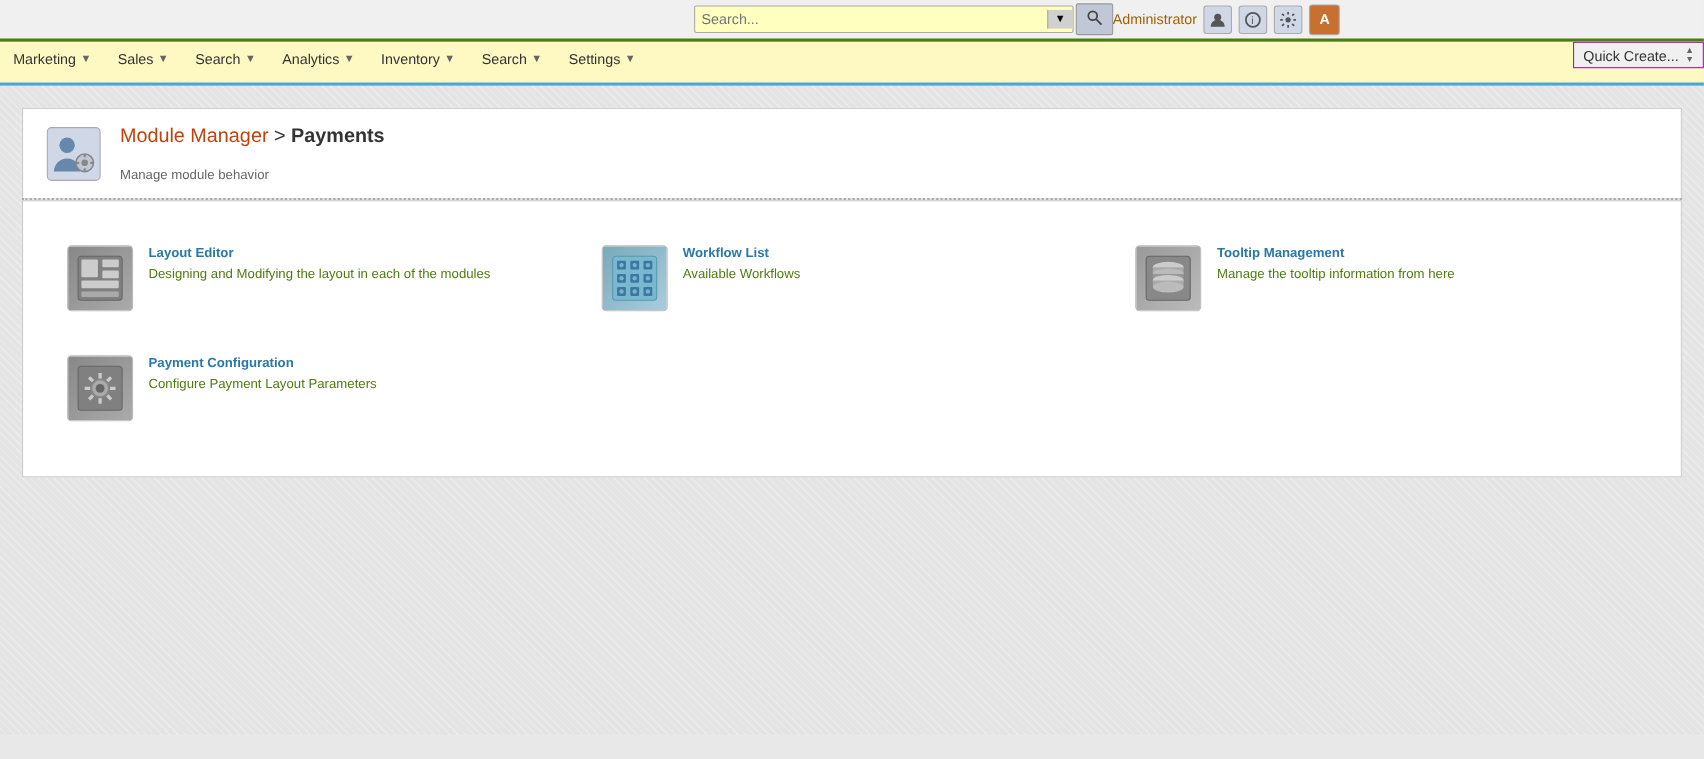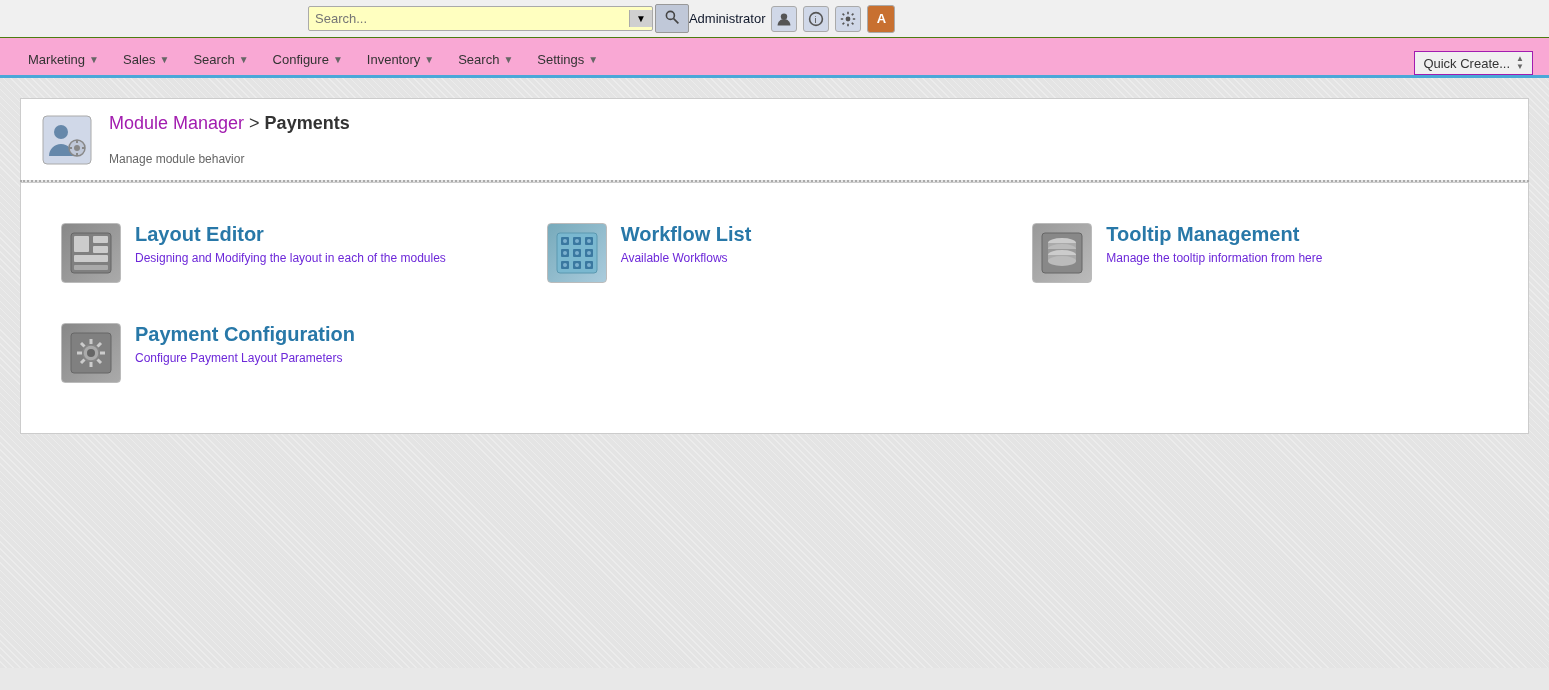--- a/index.html
+++ b/index.html
@@ -7,24 +7,24 @@
       font-family: Arial, Helvetica, sans-serif;
       font-size: 13px;
       background: #e8e8e8;
       color: #333;
       min-height: 690px;
     }
 
     
     .top-bar {
       background: #f0f0f0;
-      border-bottom: 1px solid #4d7c0f;
-      display: flex;
-      align-items: center;
-      justify-content: flex-start;
+      border-bottom: 3px solid #4d7c0f;
+      display: flex;
+      align-items: center;
+      justify-content: center;
       padding: 4px 8px;
       height: 38px;
     }
     .search-area {
       display: flex;
       align-items: center;
       margin-left: 300px;
     }
     .search-input-wrapper {
       display: flex;
@@ -63,42 +63,42 @@
       height: 16px;
     }
 
     .top-right {
       display: flex;
       align-items: center;
       gap: 6px;
     }
     .admin-label {
       font-size: 13px;
-      color: #0f172a;
+      color: #a16207;
     }
     .top-icon-btn {
       background: #d0d8e8;
       border: 1px solid #aaa;
       border-radius: 3px;
       width: 26px;
       height: 26px;
       display: flex;
       align-items: center;
       justify-content: center;
       cursor: pointer;
       font-size: 14px;
     }
 
     
     .nav-bar {
-      background: #f9a8d4;
+      background: #fef9c3;
       border-bottom: 3px solid #4aa8d8;
       display: flex;
-      align-items: flex-end;
-      padding: 0 16px;
+      align-items: flex-start;
+      padding: 0 0;
       height: 40px;
     }
     .nav-item {
       display: flex;
       align-items: center;
       padding: 8px 12px;
       cursor: pointer;
       font-size: 13px;
       color: #333;
       white-space: nowrap;
@@ -158,21 +158,21 @@
       width: 52px;
       height: 52px;
       flex-shrink: 0;
     }
     .page-header-text h1 {
       font-size: 18px;
       font-weight: normal;
       color: #333;
     }
     .page-header-text h1 .module-manager-link {
-      color: #a21caf;
+      color: #c2410c;
       cursor: pointer;
     }
     .page-header-text p {
       font-size: 12px;
       color: #666;
       margin-top: 18px;
     }
     .dotted-divider {
       border: none;
       border-top: 2px dotted #aaa;
@@ -205,28 +205,28 @@
       flex-shrink: 0;
       border: 1px solid #bbb;
       border-radius: 4px;
       background: #d0d8e0;
       display: flex;
       align-items: center;
       justify-content: center;
       overflow: hidden;
     }
     .module-item-text h3 {
-      font-size: 20px;
+      font-size: 12px;
       color: #2878a8;
       cursor: pointer;
       margin-bottom: 4px;
     }
     .module-item-text p {
       font-size: 12px;
-      color: #6d28d9;
+      color: #4d7c0f;
       line-height: 1.4;
     }
 
     
     .icon-layout {
       background: linear-gradient(135deg, #888 0%, #aaa 100%);
     }
     .icon-tooltip {
       background: linear-gradient(135deg, #999 0%, #bbb 100%);
     }
@@ -286,21 +286,21 @@
   </a>
   <a class="nav-item">
     <span>Sales</span>
     <span class="chevron">▼</span>
   </a>
   <a class="nav-item">
     <span>Search</span>
     <span class="chevron">▼</span>
   </a>
   <a class="nav-item">
-    <span>Configure</span>
+    <span>Analytics</span>
     <span class="chevron">▼</span>
   </a>
   <a class="nav-item">
     <span>Inventory</span>
     <span class="chevron">▼</span>
   </a>
   <a class="nav-item">
     <span>Search</span>
     <span class="chevron">▼</span>
   </a>

